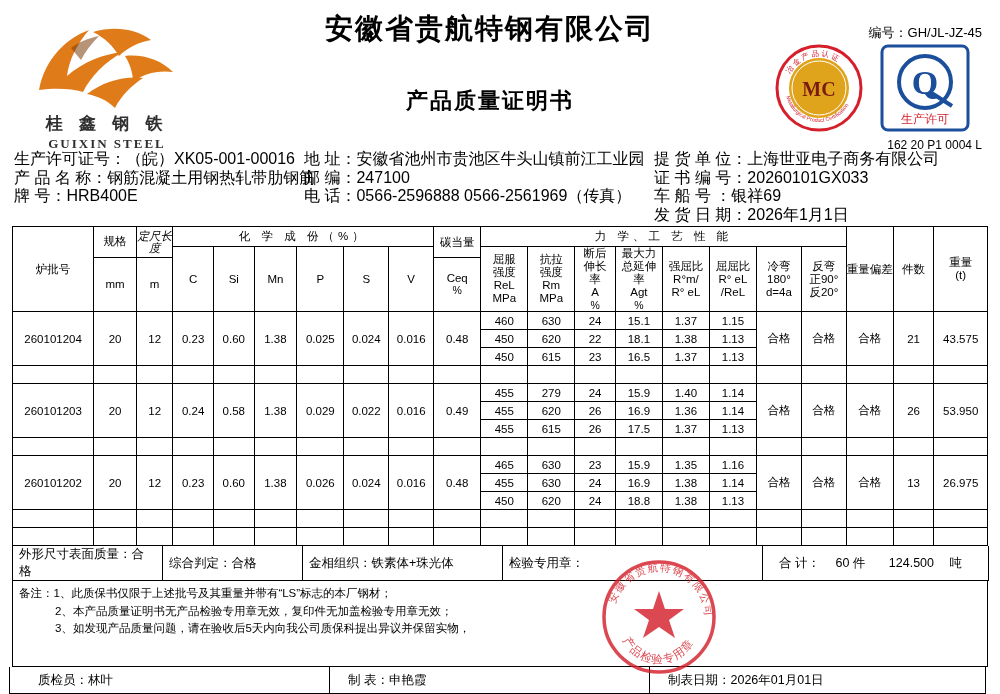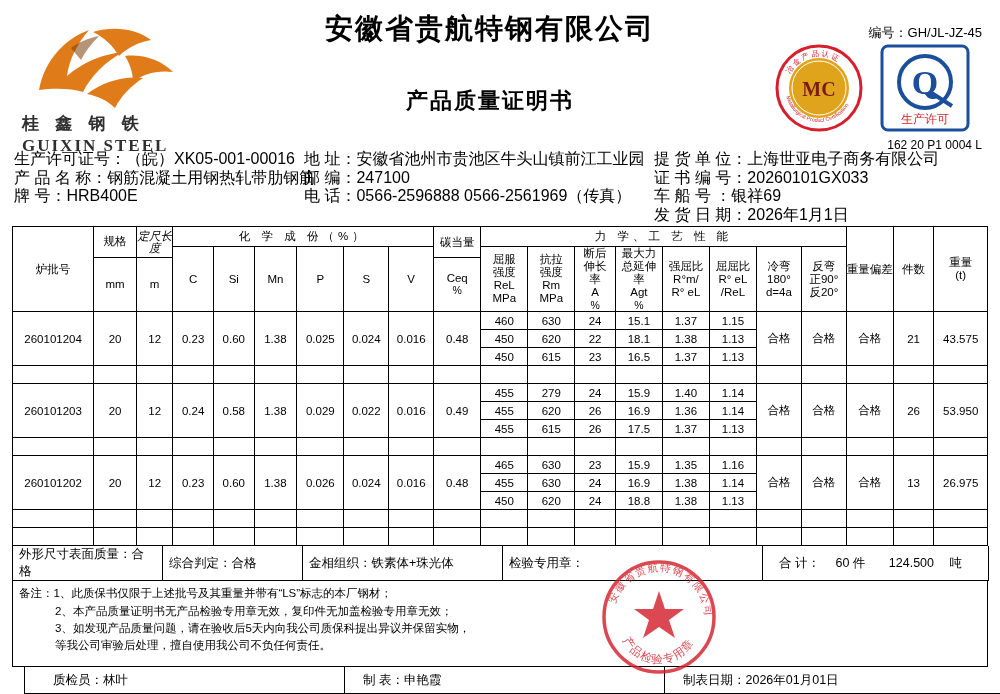--- a/index.html
+++ b/index.html
@@ -18,31 +18,31 @@
     box-sizing:border-box;
   }
 
   
   .header{
     position:relative;
     height:150px;
   }
   .logo{
     position:absolute;left:22px;top:18px;width:170px;height:130px;
-    text-align:left;
+    text-align:center;
   }
   .logo svg{display:block;margin:0 auto;}
   .logo .cn{
     font-family:"Liberation Serif","DejaVu Serif",serif;
     font-weight:bold;font-size:17px;letter-spacing:6px;
     color:#2f2f2f;margin-top:2px;
   }
   .logo .en{
     font-family:"Liberation Serif","DejaVu Serif",serif;
-    font-weight:bold;font-size:17px;letter-spacing:2px;
+    font-weight:bold;font-size:13px;letter-spacing:2px;
     color:#2f2f2f;margin-top:1px;
   }
   .titles{
     position:absolute;left:230px;top:10px;width:520px;text-align:center;
   }
   .company-title{
     font-family:"Liberation Serif","DejaVu Serif",serif;
     font-size:28px;font-weight:bold;letter-spacing:2px;
   }
   .doc-title{
@@ -115,21 +115,21 @@
     border:1px solid #000;border-top:none;
     width:976px;box-sizing:border-box;
     height:86px;position:relative;
     font-size:11.5px;
     padding:4px 16px 0 6px;
     line-height:1.5;
   }
   .notes .ln{white-space:nowrap;}
   table.foot{
     border-collapse:collapse;
-    margin:0 24px;
+    margin:0 9px;
     width:976px;
     table-layout:fixed;
   }
   table.foot td{
     border:1px solid #000;border-top:none;
     font-size:12.5px;height:26px;padding:0 8px;
     vertical-align:middle;
   }
   .redseal{
     position:absolute;
@@ -531,21 +531,20 @@
     </tr>
   </tbody>
     </table>
 
   <div class="notes">
     <div class="ln">
       <span>备注：</span><span>1、此质保书仅限于上述批号及其重量并带有“LS”标志的本厂钢材；</span>
     </div>
     <div class="ln" style="padding-left:36px;"><span>2、本产品质量证明书无产品检验专用章无效，复印件无加盖检验专用章无效；</span></div>
     <div class="ln" style="padding-left:36px;"><span>3、如发现产品质量问题，请在验收后5天内向我公司质保科提出异议并保留实物，</span></div>
-    <div class="ln" style="padding-left:36px;"><span>    等我公司审验后处理，擅自使用我公司不负任何责任。</span></div>
 
     <div class="redseal seal-insp">
       <svg width="120" height="120" viewBox="0 0 120 120">
         <g opacity="0.82">
           <circle cx="60" cy="60" r="55" fill="none" stroke="#D5202B" stroke-width="3.5"></circle>
           <polygon fill="#D5202B" points="60,34 66,52 85,52 70,63 76,81 60,70 44,81 50,63 35,52 54,52"></polygon>
           <path id="sealTop" d="M14 60 A46 46 0 0 1 106 60" fill="none"></path>
           <text font-size="10.5" fill="#D5202B" font-family="Liberation Sans, sans-serif" letter-spacing="1.5">
             <textPath href="#sealTop" startOffset="9%">安徽省贵航特钢有限公司</textPath>
           </text>

